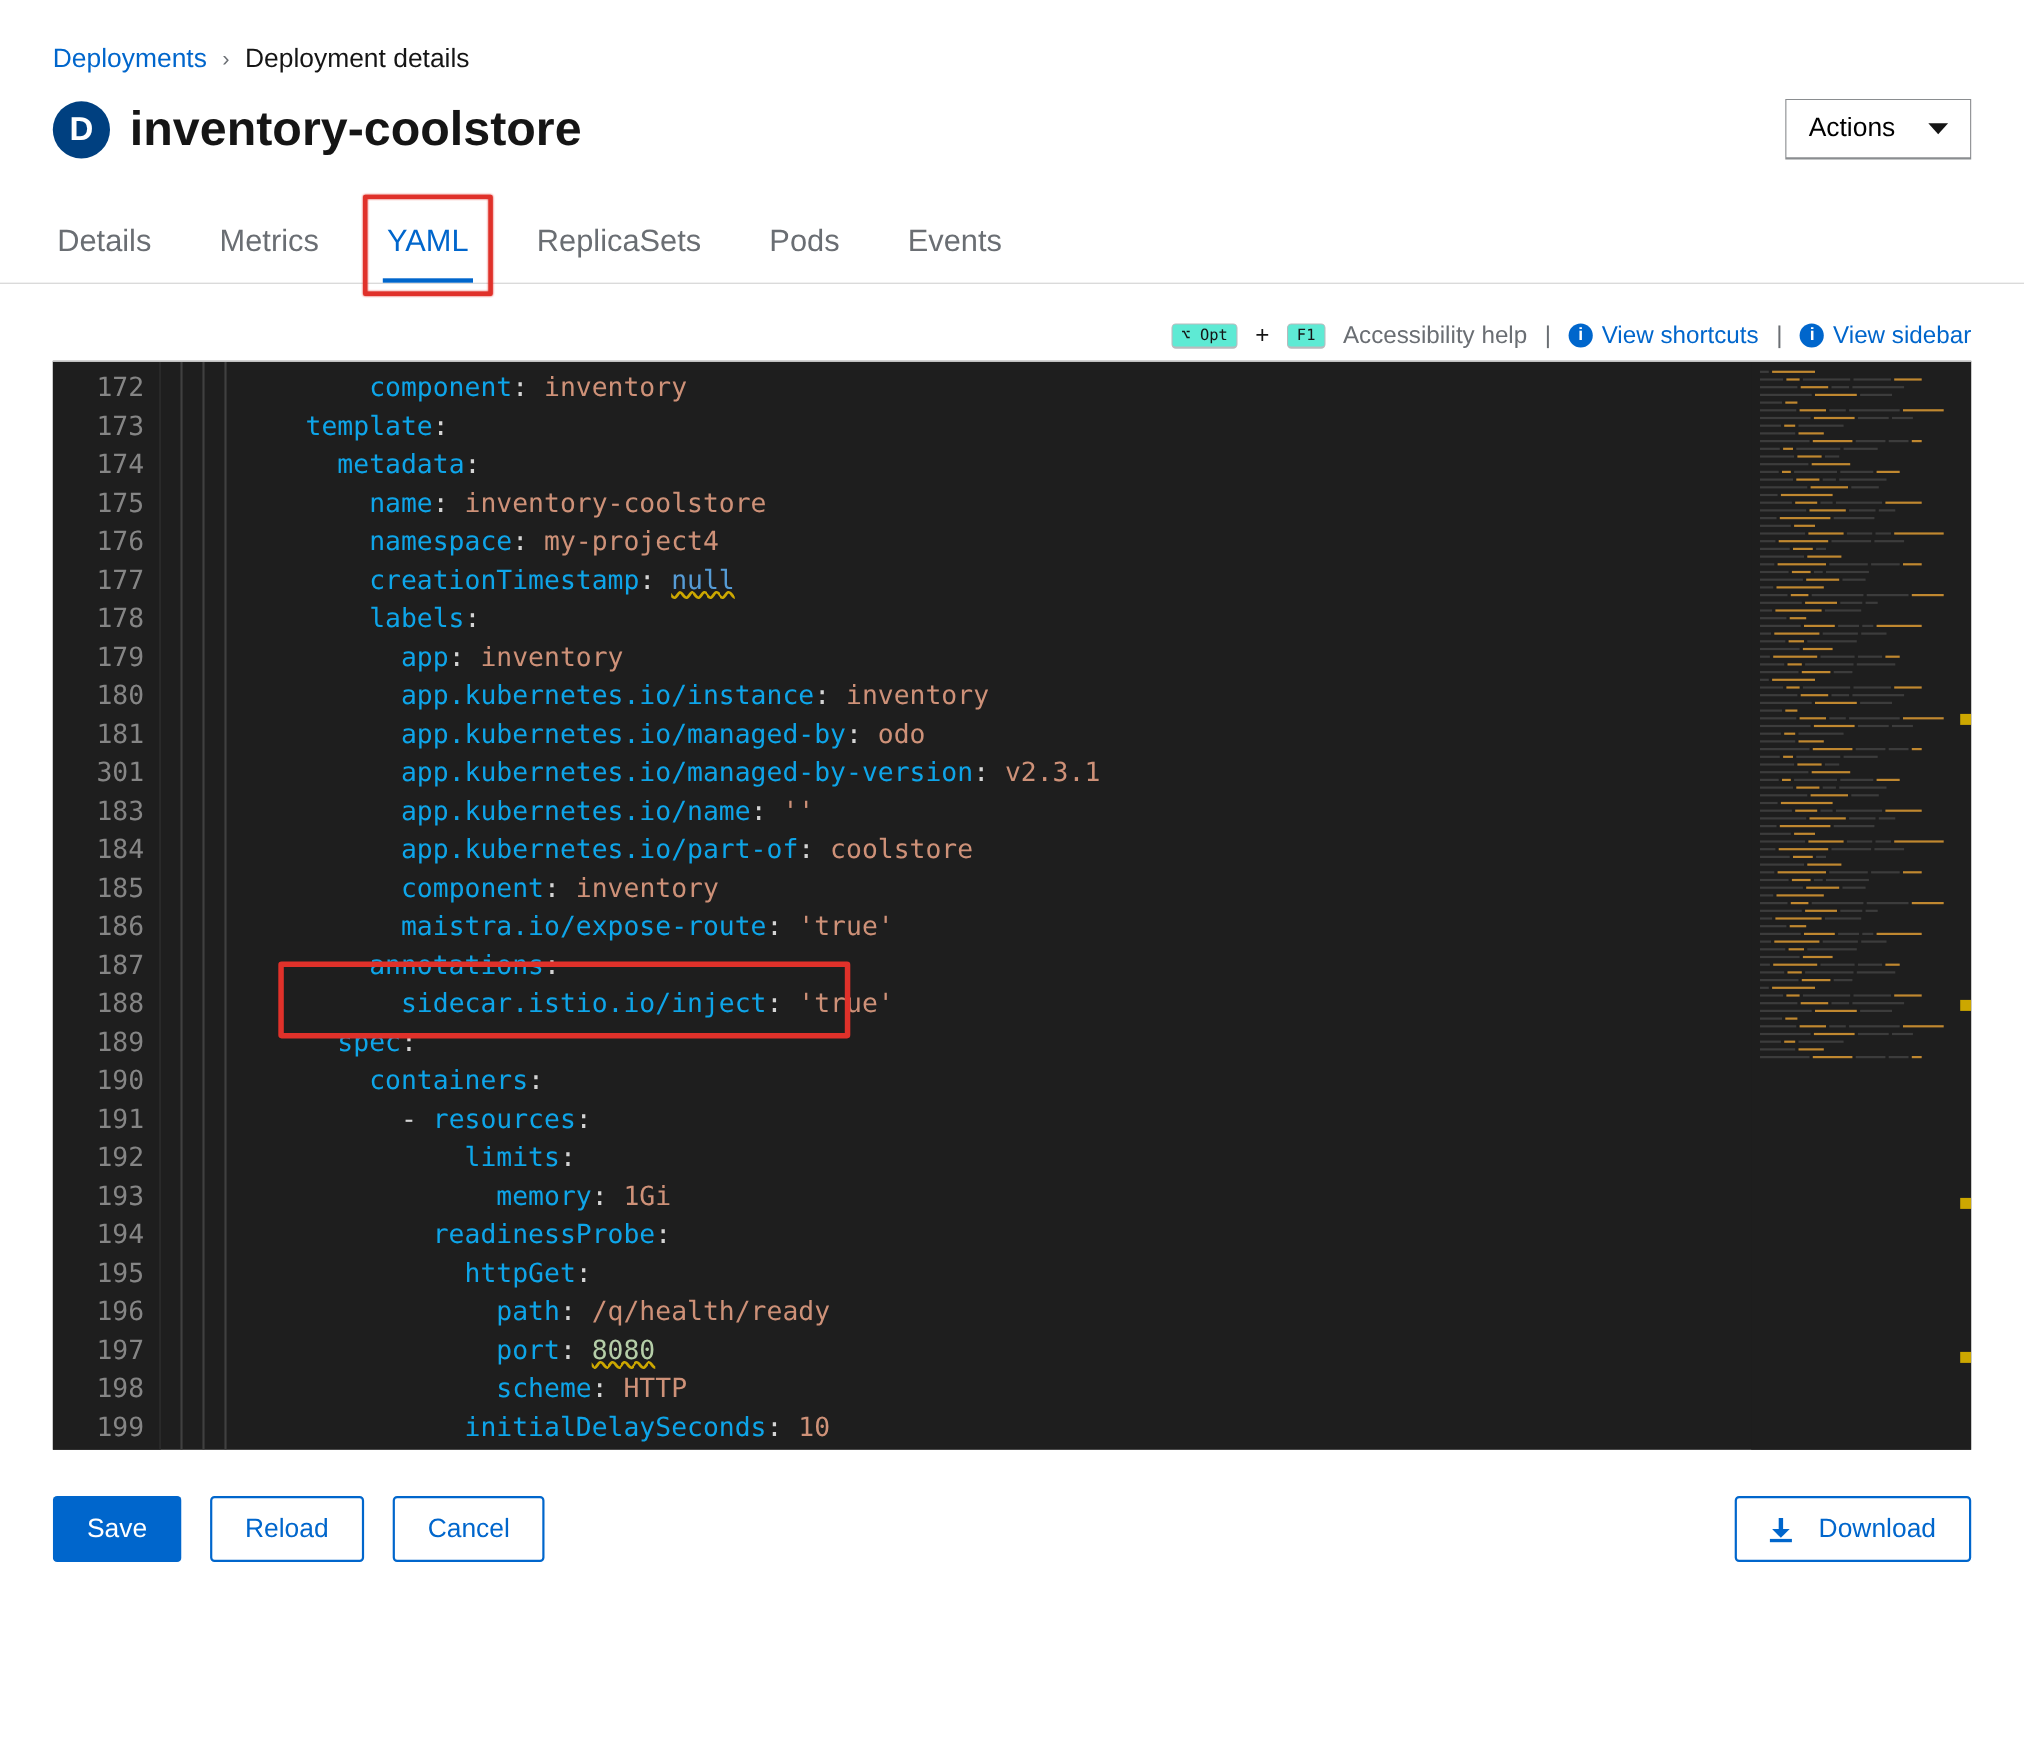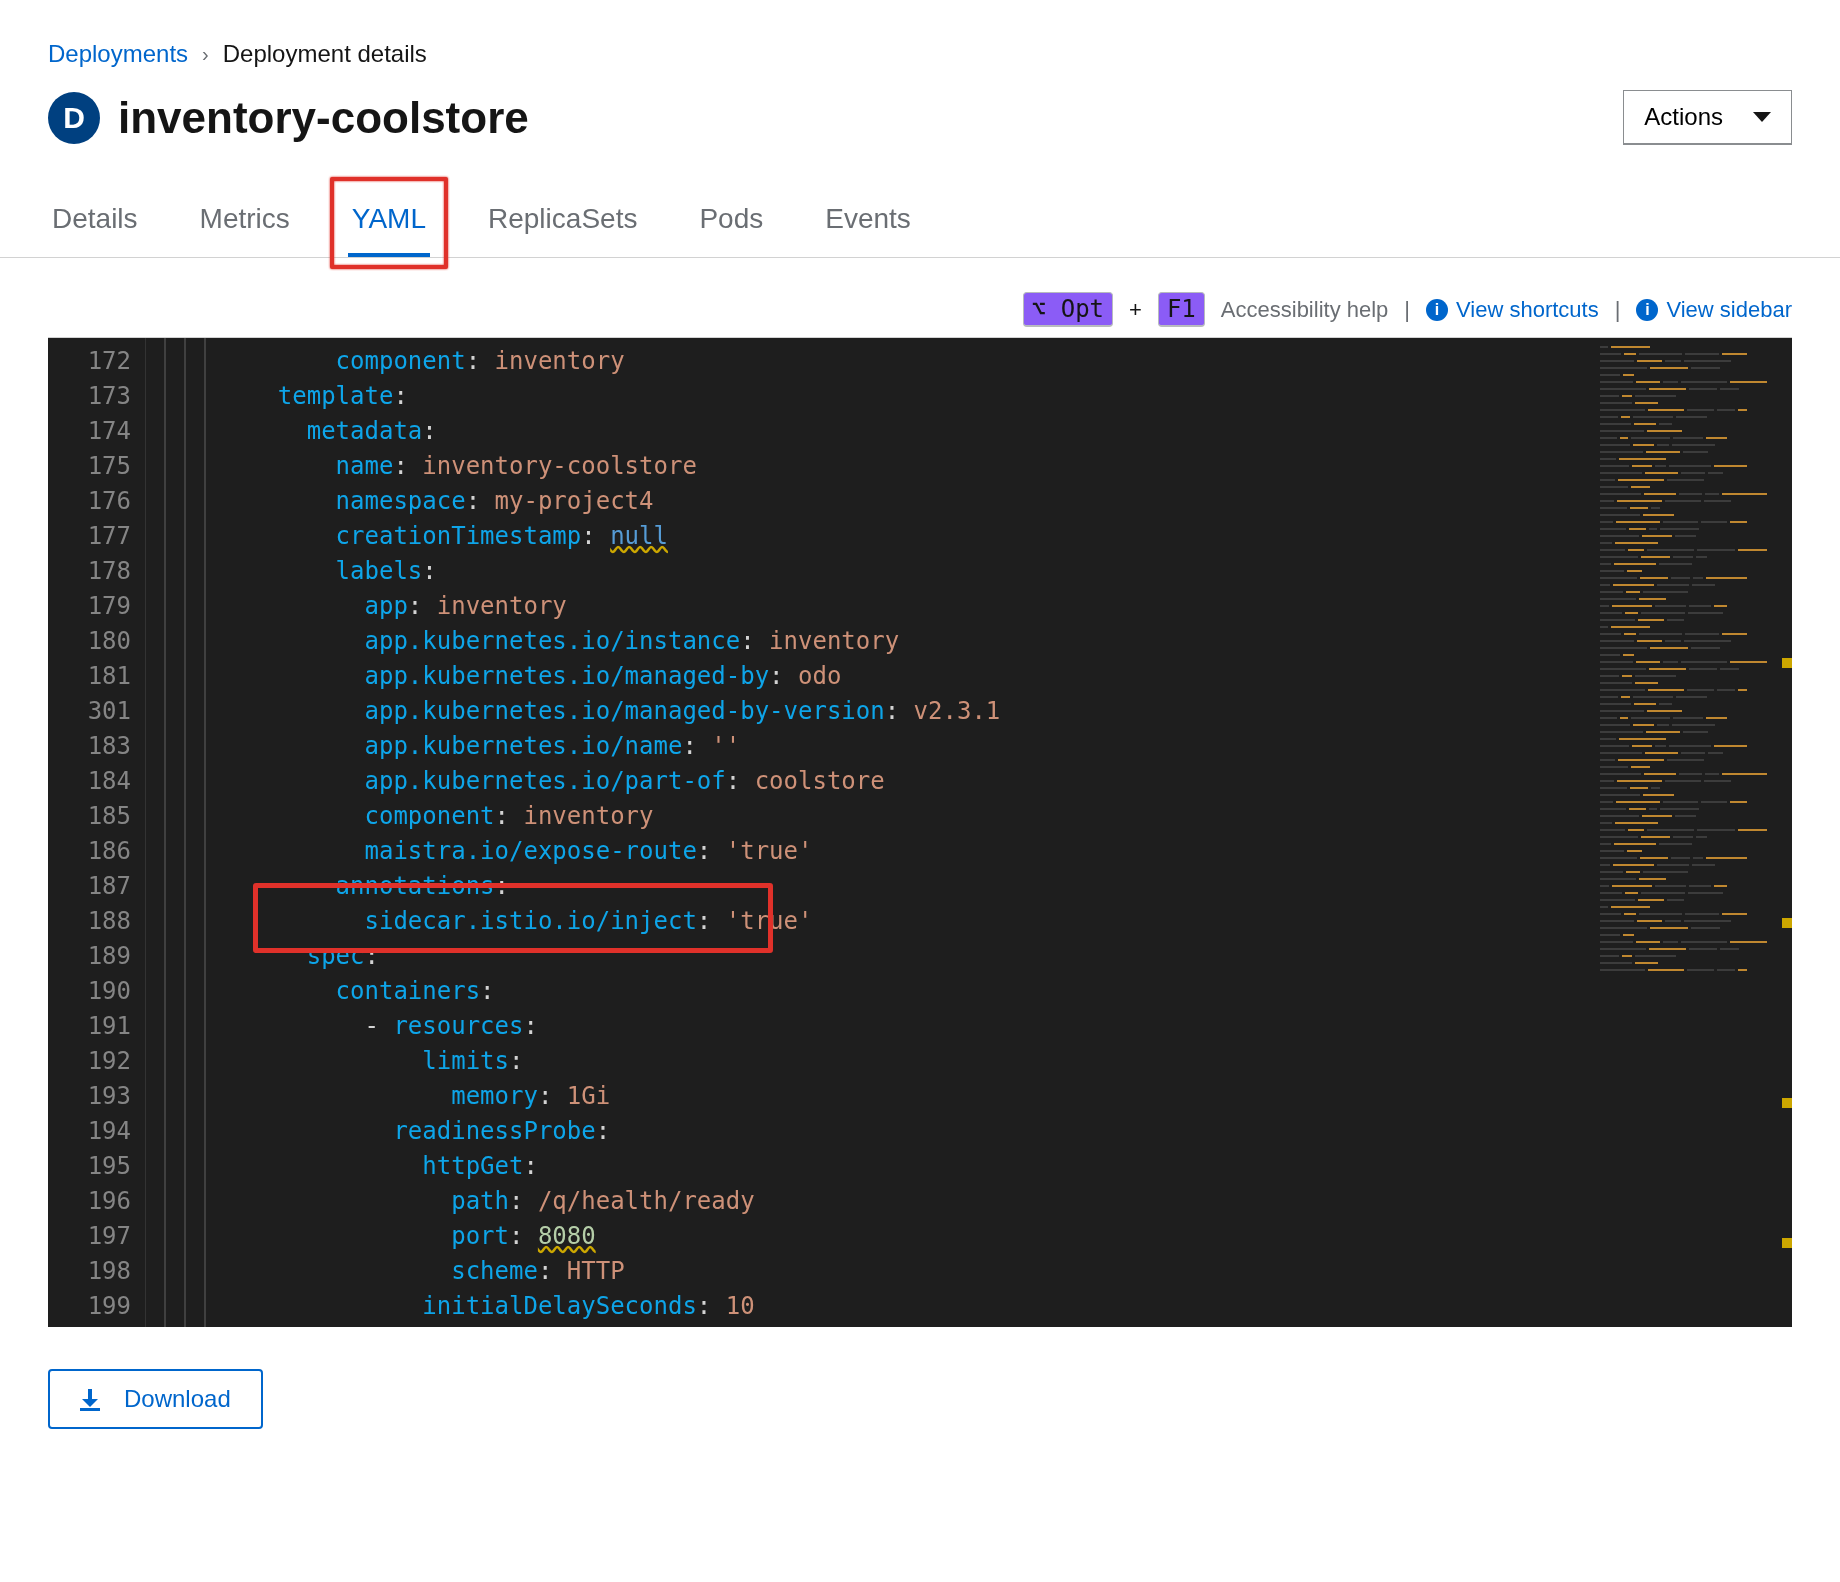--- a/index.html
+++ b/index.html
@@ -23,21 +23,21 @@
   
   .tabs { display: flex; border-bottom: 1px solid #d2d2d2; margin: 0 -48px; padding: 0 48px; gap: 54px; }
   .tab { padding: 18px 4px 22px 4px; font-size: 28px; color: #6a6e73; cursor: pointer; position: relative; }
   .tab.active { color: #06c; }
   .tab.active::after { content: ""; position: absolute; left: 0; right: 0; bottom: 0; height: 4px; background: #06c; }
   .tab-highlight { border: 4px solid #e0312a; position: absolute; top: -8px; left: -18px; right: -18px; bottom: -12px; border-radius: 2px; filter: drop-shadow(0 0 1px #e0312a); }
   .tab-wrap { position: relative; }
 
   
   .helper-bar { display: flex; justify-content: flex-end; align-items: center; gap: 16px; font-size: 22px; color: #151515; padding: 34px 0 10px 0; }
-  .kbd { border: 1px solid #b8bbbe; border-bottom-width: 2px; border-radius: 4px; padding: 2px 8px; font-family: ui-monospace, Menlo, monospace; font-size: 24px; color: #151515; background: #8b5cf6; }
+  .kbd { border: 1px solid #b8bbbe; border-bottom-width: 2px; border-radius: 4px; padding: 2px 8px; font-family: ui-monospace, Menlo, monospace; font-size: 14px; color: #151515; background: #5eead4; }
   .helper-bar .grey { color: #6a6e73; }
   .helper-bar .link { color: #06c; cursor: pointer; display: inline-flex; align-items: center; gap: 8px; }
   .info-icon { width: 22px; height: 22px; border-radius: 50%; background: #06c; color: #fff; display: inline-flex; align-items: center; justify-content: center; font-weight: 700; font-size: 16px; font-style: normal; }
   .sep-pipe { color: #6a6e73; }
 
   
   .editor-wrap { position: relative; background: #1e1e1e; height: 990px; overflow: hidden; font-family: ui-monospace, SFMono-Regular, Menlo, Consolas, monospace; font-size: 24px; line-height: 35px; border-top: 1px solid #d2d2d2; }
   .gutter { position: absolute; left: 0; top: 0; bottom: 0; width: 98px; background: #1e1e1e; border-right: 1px solid #333; text-align: right; padding: 6px 14px 0 0; color: #858585; }
   .gutter div { height: 35px; }
   .fold-strip { position: absolute; left: 98px; top: 0; bottom: 0; width: 74px; display: flex; }
@@ -666,19 +666,24 @@
         <div class="segh" style="width: 9px;"></div>
       </div>
     </div>
   <div class="scroll-dot" style="top:320px"></div>
   <div class="scroll-dot" style="top:580px"></div>
   <div class="scroll-dot" style="top:760px"></div>
   <div class="scroll-dot" style="top:900px"></div>
 </div>
 
 <div class="footer">
+  <div class="footer-left">
+    <button class="btn btn-primary">Save</button>
+    <button class="btn btn-secondary">Reload</button>
+    <button class="btn btn-secondary">Cancel</button>
+  </div>
   <button class="btn btn-download">
     <span class="dl-icon">
         <span class="dl-bar"></span>
       </span>
     <span>Download</span>
   </button>
 </div>
 
 </body></html>

